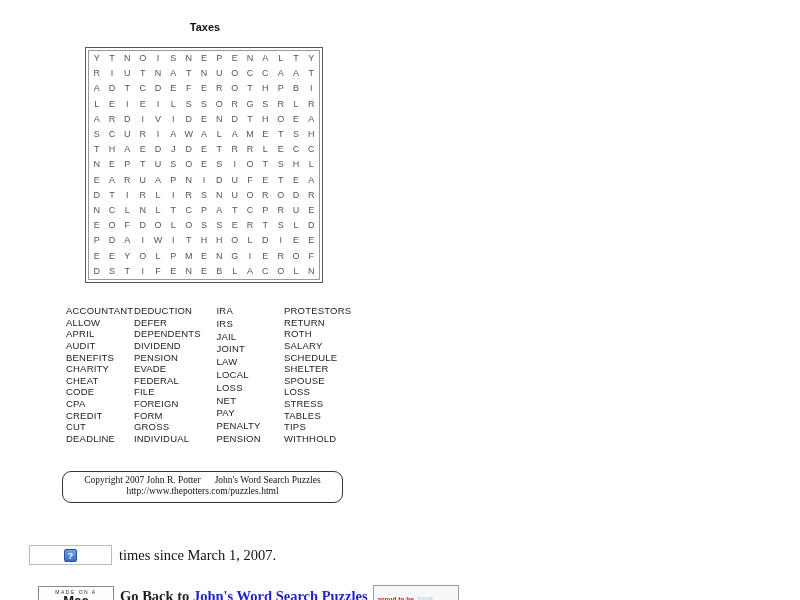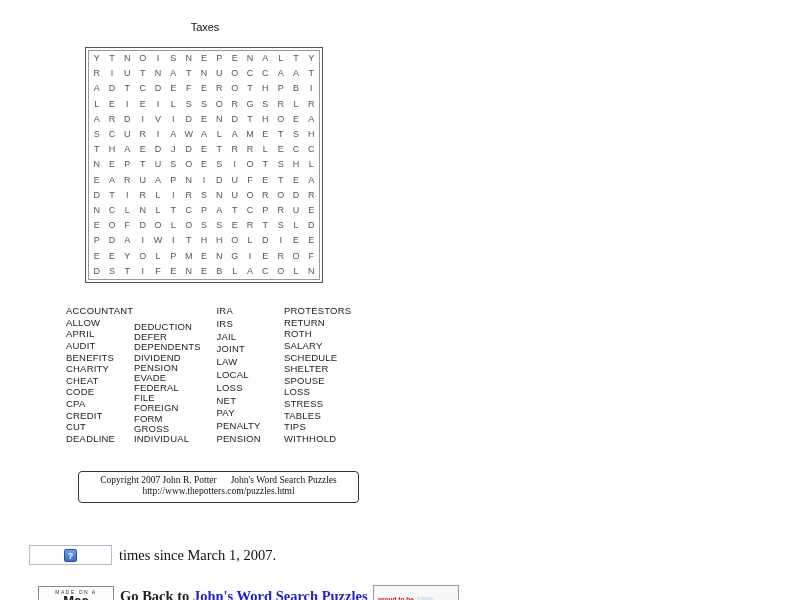--- a/index.html
+++ b/index.html
@@ -5,21 +5,21 @@
   html,body{margin:0;padding:0;}
   body{
     width:800px;height:600px;overflow:hidden;position:relative;
     background:#ffffff;font-family:"Liberation Sans",sans-serif;
   }
   .abs{position:absolute;}
 
   
   .title{
     left:0;top:21px;width:410px;text-align:center;
-    font-size:11px;font-weight:normal;color:#111;
+    font-size:11px;font-weight:bold;color:#111;
   }
 
   
   .grid-outer{
     left:85px;top:47px;width:232px;height:230px;
     border:1px solid #555;padding:2px;background:#fff;
   }
   .grid-inner{
     width:100%;height:100%;border:1px solid #999;
     display:grid;box-sizing:border-box;
@@ -34,29 +34,29 @@
   
   .words{
     left:66px;top:306px;width:284px;height:138px;
     display:flex;
   }
   .word-col{
     display:flex;flex-direction:column;justify-content:space-between;
     font-size:9.5px;color:#222;letter-spacing:0.2px;
   }
   .word-col.c1{width:74px;}
-  .word-col.c2{width:77px;margin-top:16px;}
+  .word-col.c2{width:77px;}
   .word-col.c3{width:67px;margin-left:12px;}
   .word-col.c4{width:66px;margin-left:6px;}
   .word{white-space:nowrap;line-height:10px;}
 
   
   .copy-box{
-    left:78px;top:471px;width:279px;height:27px;
-    border:1px solid #333;border-radius:4px;
+    left:62px;top:471px;width:279px;height:27px;
+    border:1px solid #333;border-radius:9px;
     text-align:center;font-family:"Liberation Serif",serif;
     font-size:9.5px;color:#111;padding-top:3px;box-sizing:content-box;
   }
   .copy-box .line{line-height:11px;white-space:nowrap;}
   .copy-site{margin-left:14px;}
 
   
   .accessed{
     left:22px;top:545px;display:flex;align-items:center;
     font-family:"Liberation Serif",serif;font-size:14.5px;color:#111;

